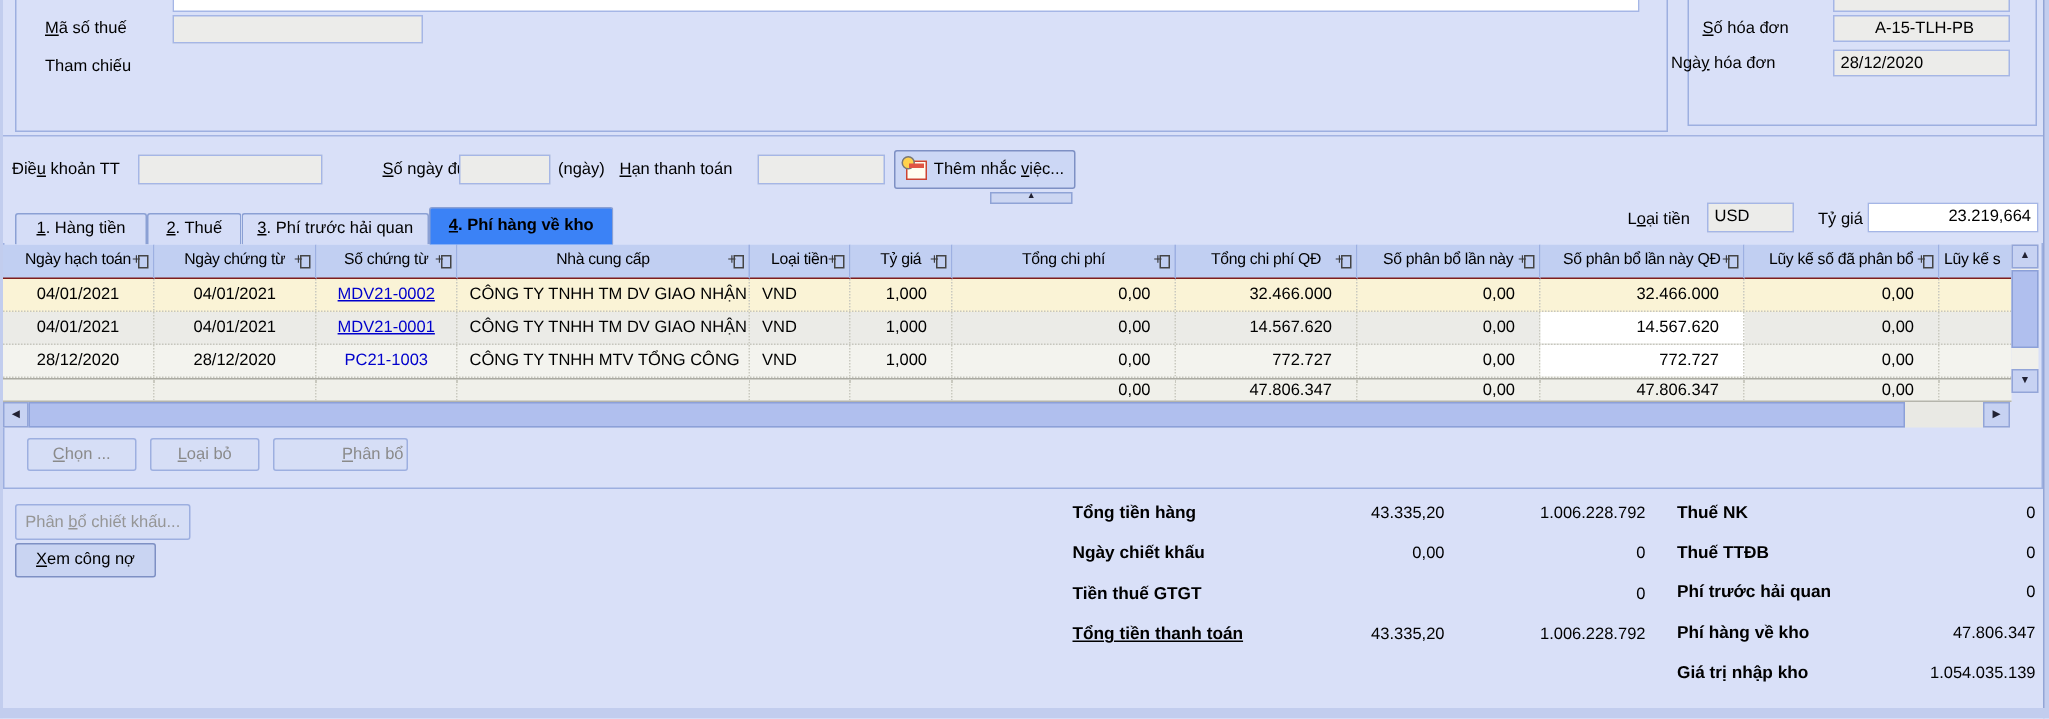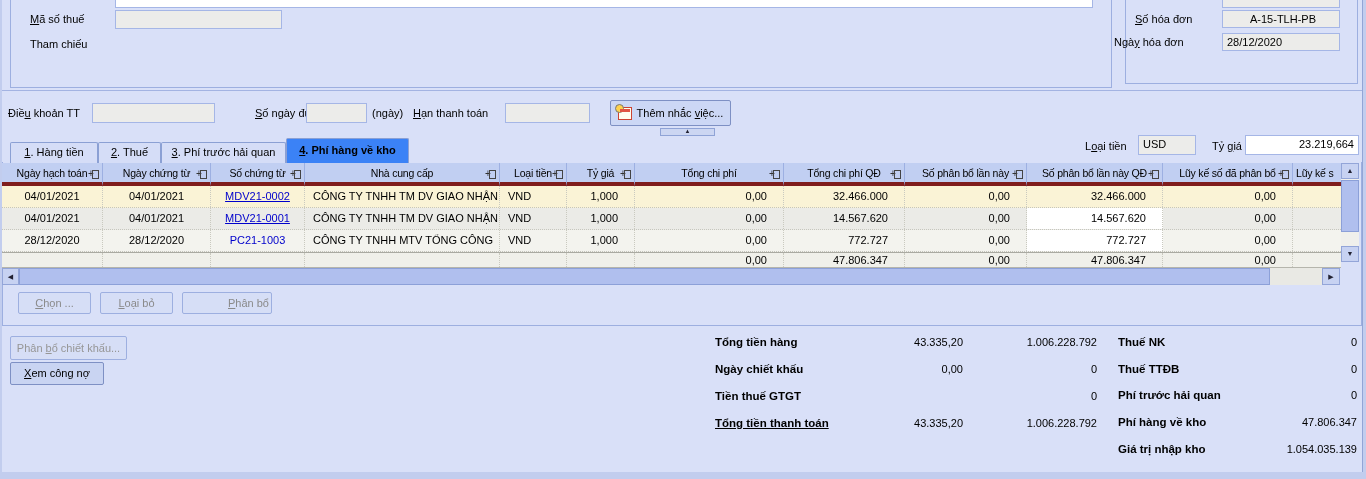--- a/index.html
+++ b/index.html
@@ -17,36 +17,36 @@
     height:19px; line-height:17px; padding:0 4px; overflow:hidden; white-space:nowrap;
   }
   .tfield.white { background:#ffffff; }
   .tfield.num { text-align:right; }
   .groupbox { position:absolute; border:1px solid #9dafe0; }
   .btn {
     position:absolute; background:#d6def6; border:1px solid #8496c8; border-radius:2px;
     text-align:center; cursor:default; overflow:hidden; white-space:nowrap;
   }
   .btn.disabled { color:#8a8a8a; border-color:#9dafe0; }
-  .rem-btn { display:flex; align-items:center; justify-content:center; gap:5px; background:#ccd7f5; border-color:#7e90c4;margin-left:14px; }
+  .rem-btn { display:flex; align-items:center; justify-content:center; gap:5px; background:#ccd7f5; border-color:#7e90c4; }
   .rem-icon { position:relative; width:14px; height:13px; background:#fffef0; border:1px solid #cc4433; flex:0 0 auto; }
   .rem-icon::before { content:""; position:absolute; left:-4px; top:-4px; width:7px; height:7px; border-radius:50%; background:#ffd24d; border:1px solid #777; }
   .rem-icon::after { content:""; position:absolute; left:1px; top:1px; right:1px; height:3px; background:#e05544; }
   .collapse-btn { position:absolute; background:#ccd6f2; border:1px solid #8fa3d6; text-align:center; line-height:5px; font-size:6px; color:#223; }
   
   .tab { position:absolute; top:142px; height:21px; line-height:19px; text-align:center;
          background:#d5ddf7; border:1px solid #8ba0d4; border-bottom:none; border-radius:2px 2px 0 0; }
   .tab.active { top:138px; height:25px; line-height:23px; background:#3b82f6; font-weight:bold; z-index:3; }
   
   .grid-panel { position:absolute; left:2px; top:162px; width:1360px; height:164px;
                 border-left:1px solid #9dafe0; border-right:1px solid #9dafe0; border-bottom:1px solid #9dafe0; }
   .grow { position:absolute; left:2px; width:1339px; display:flex; overflow:hidden; }
   .gcell { flex:0 0 auto; overflow:hidden; white-space:nowrap; border-right:1px dotted #c9c9bf; }
   .hrow  { top:163px; height:23px; }
-  .hcell { position:relative; background:#c1cff2; border-right:1px solid #9db0e2; border-bottom:4px solid #7f1d1d;
+  .hcell { position:relative; background:#c1cff2; border-right:1px solid #9db0e2; border-bottom:1px solid #7f1d1d;
            text-align:center; font-size:10.5px; line-height:21px; letter-spacing:-0.2px; }
   .pin { position:absolute; right:2px; top:7px; width:12px; height:9px; }
   .pin::before { content:"+"; position:absolute; left:0; top:-7px; font-size:10px; color:#333; }
   .pin::after  { content:""; position:absolute; right:1px; top:0; width:5px; height:7px; border:1px solid #444; }
   .drow { height:22px; line-height:21px; border-bottom:1px dotted #c6c6bd; }
   .row1 { top:186px; background:#faf3d6; }
   .row2 { top:208px; background:#ebebe7; }
   .row3 { top:230px; background:#f3f3ee; }
   .trow { top:252px; height:16px; line-height:15px; background:#f0f0ea; border-top:1px solid #aaaaa2; border-bottom:1px solid #b5b5ac; }
   .w0{width:101px}.w1{width:108px}.w2{width:94px}.w3{width:195px}.w4{width:67px}.w5{width:68px}

